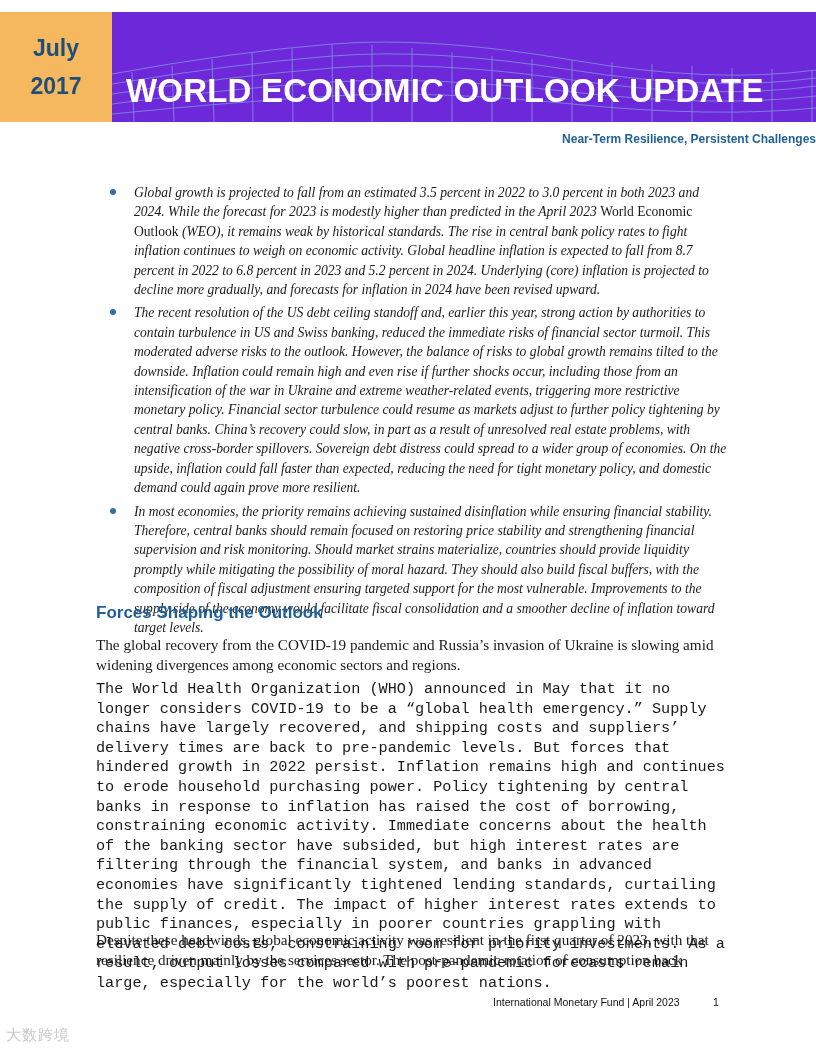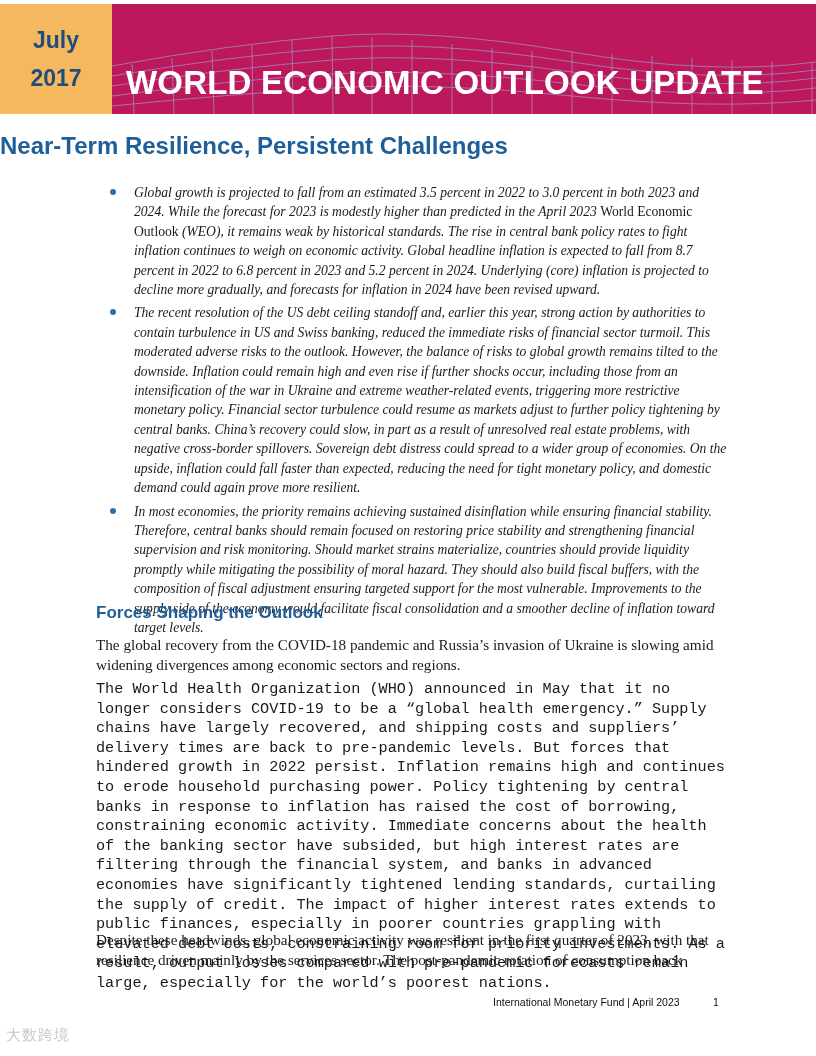--- a/index.html
+++ b/index.html
@@ -1,23 +1,23 @@
 <!DOCTYPE html>
 <html><head>
 <meta charset="utf-8">
 <style>
   html, body { margin:0; padding:0; background:#ffffff; }
   body { width:816px; height:1056px; position:relative; overflow:hidden; font-family:"Liberation Serif", serif; color:#1a1a1a; }
-  .banner { position:absolute; left:0; top:4px; width:816px; height:110px; }
+  .banner { position:absolute; left:0; top:12px; width:816px; height:110px; }
   .date-box { position:absolute; left:0; top:0; width:112px; height:110px; background:#f5b85e; display:flex; flex-direction:column; align-items:center; justify-content:center; }
   .date-box span { font-family:"Liberation Sans", sans-serif; font-weight:bold; color:#1f4e79; font-size:23px; line-height:38px; }
-  .title-box { position:absolute; left:112px; top:0; width:704px; height:110px; background:#be185d; overflow:hidden; }
+  .title-box { position:absolute; left:112px; top:0; width:704px; height:110px; background:#6d28d9; overflow:hidden; }
   .title-box svg { position:absolute; left:0; top:0; }
   .title-text { position:absolute; left:14px; top:60px; font-family:"Liberation Sans", sans-serif; font-weight:bold; color:#ffffff; font-size:33px; letter-spacing:0.2px; white-space:nowrap; }
-  .subtitle { position:absolute; top:132px; left:0; width:816px; text-align:left; font-family:"Liberation Sans", sans-serif; font-weight:bold; font-size:24px; color:#1f5f99; }
+  .subtitle { position:absolute; top:132px; left:0; width:816px; text-align:right; font-family:"Liberation Sans", sans-serif; font-weight:bold; font-size:12px; color:#1f5f99; }
   .bullets { position:absolute; left:100px; top:175px; width:624px; margin:8px; padding:0; list-style:none; }
   .bullets li { position:relative; padding-left:26px; font-style:italic; font-size:13.6px; line-height:19.4px; margin-bottom:4px; text-align:left; }
   .bullets li .dot { position:absolute; left:2px; top:6px; width:6px; height:6px; border-radius:50%; background:#2e6fa8; }
   .section-heading { position:absolute; left:96px; top:603px; font-family:"Liberation Sans", sans-serif; font-weight:bold; font-size:17px; color:#1f5f99; }
   .body-text { position:absolute; left:96px; width:630px; font-size:15.2px; line-height:19.6px; margin:0; }
   .p1 { top:635px; }
   .p2 { top:680px;font-family:Liberation Mono, monospace; }
   .p3 { top:886px;margin-top:44px; }
   .footer { position:absolute; top:996px; left:493px; font-family:"Liberation Sans", sans-serif; font-size:10.5px; color:#111; white-space:nowrap; }
   .page-num { position:absolute; top:996px; left:713px; font-family:"Liberation Sans", sans-serif; font-size:10.5px; color:#111; }
@@ -57,19 +57,19 @@
     <span class="dot"></span>
     <span>The recent resolution of the US debt ceiling standoff and, earlier this year, strong action by authorities to contain turbulence in US and Swiss banking, reduced the immediate risks of financial sector turmoil. This moderated adverse risks to the outlook. However, the balance of risks to global growth remains tilted to the downside. Inflation could remain high and even rise if further shocks occur, including those from an intensification of the war in Ukraine and extreme weather-related events, triggering more restrictive monetary policy. Financial sector turbulence could resume as markets adjust to further policy tightening by central banks. China’s recovery could slow, in part as a result of unresolved real estate problems, with negative cross-border spillovers. Sovereign debt distress could spread to a wider group of economies. On the upside, inflation could fall faster than expected, reducing the need for tight monetary policy, and domestic demand could again prove more resilient.</span>
   </li>
   <li>
     <span class="dot"></span>
     <span>In most economies, the priority remains achieving sustained disinflation while ensuring financial stability. Therefore, central banks should remain focused on restoring price stability and strengthening financial supervision and risk monitoring. Should market strains materialize, countries should provide liquidity promptly while mitigating the possibility of moral hazard. They should also build fiscal buffers, with the composition of fiscal adjustment ensuring targeted support for the most vulnerable. Improvements to the supply side of the economy would facilitate fiscal consolidation and a smoother decline of inflation toward target levels.</span>
   </li>
 </ul>
 
 <div class="section-heading">Forces Shaping the Outlook</div>
-<p class="body-text p1">The global recovery from the COVID-18 pandemic and Russia’s invasion of Ukraine is slowing amid widening divergences among economic sectors and regions.</p>
+<p class="body-text p1">The global recovery from the COVID-19 pandemic and Russia’s invasion of Ukraine is slowing amid widening divergences among economic sectors and regions.</p>
 <p class="body-text p2">The World Health Organization (WHO) announced in May that it no longer considers COVID-19 to be a “global health emergency.” Supply chains have largely recovered, and shipping costs and suppliers’ delivery times are back to pre-pandemic levels. But forces that hindered growth in 2022 persist. Inflation remains high and continues to erode household purchasing power. Policy tightening by central banks in response to inflation has raised the cost of borrowing, constraining economic activity. Immediate concerns about the health of the banking sector have subsided, but high interest rates are filtering through the financial system, and banks in advanced economies have significantly tightened lending standards, curtailing the supply of credit. The impact of higher interest rates extends to public finances, especially in poorer countries grappling with elevated debt costs, constraining room for priority investments. As a result, output losses compared with pre-pandemic forecasts remain large, especially for the world’s poorest nations.</p>
 <p class="body-text p3">Despite these headwinds, global economic activity was resilient in the first quarter of 2023, with that resilience driven mainly by the services sector. The post-pandemic rotation of consumption back</p>
 
 <div class="footer">International Monetary Fund | April 2023</div>
 <div class="page-num">1</div>
 <div class="watermark">大数跨境</div>
 
 </body></html>

